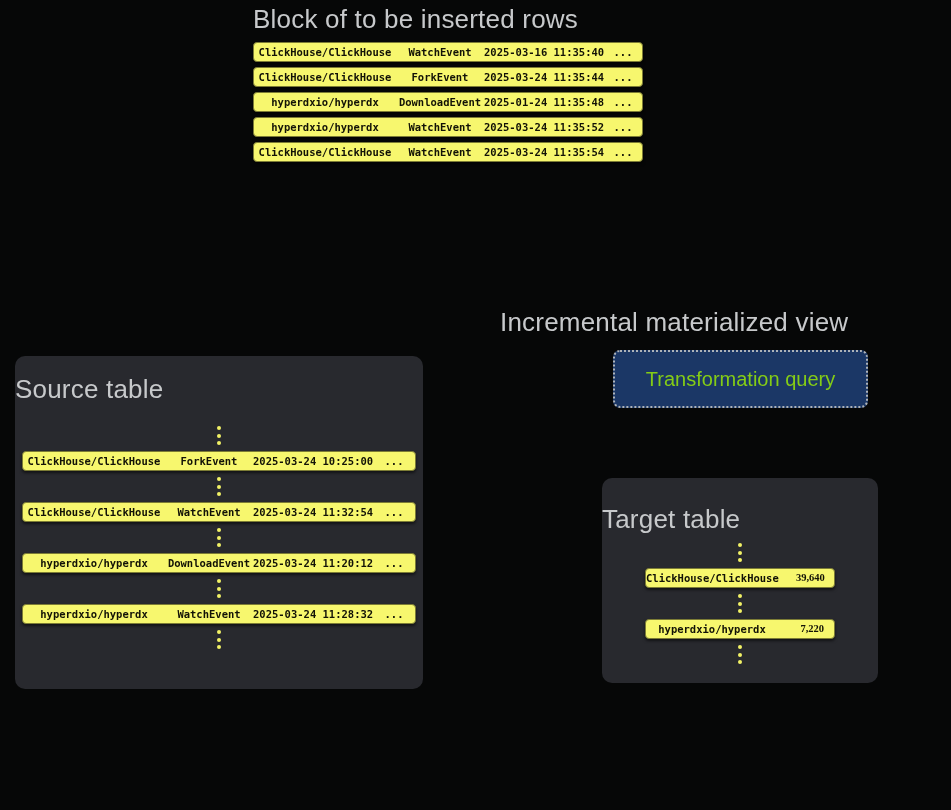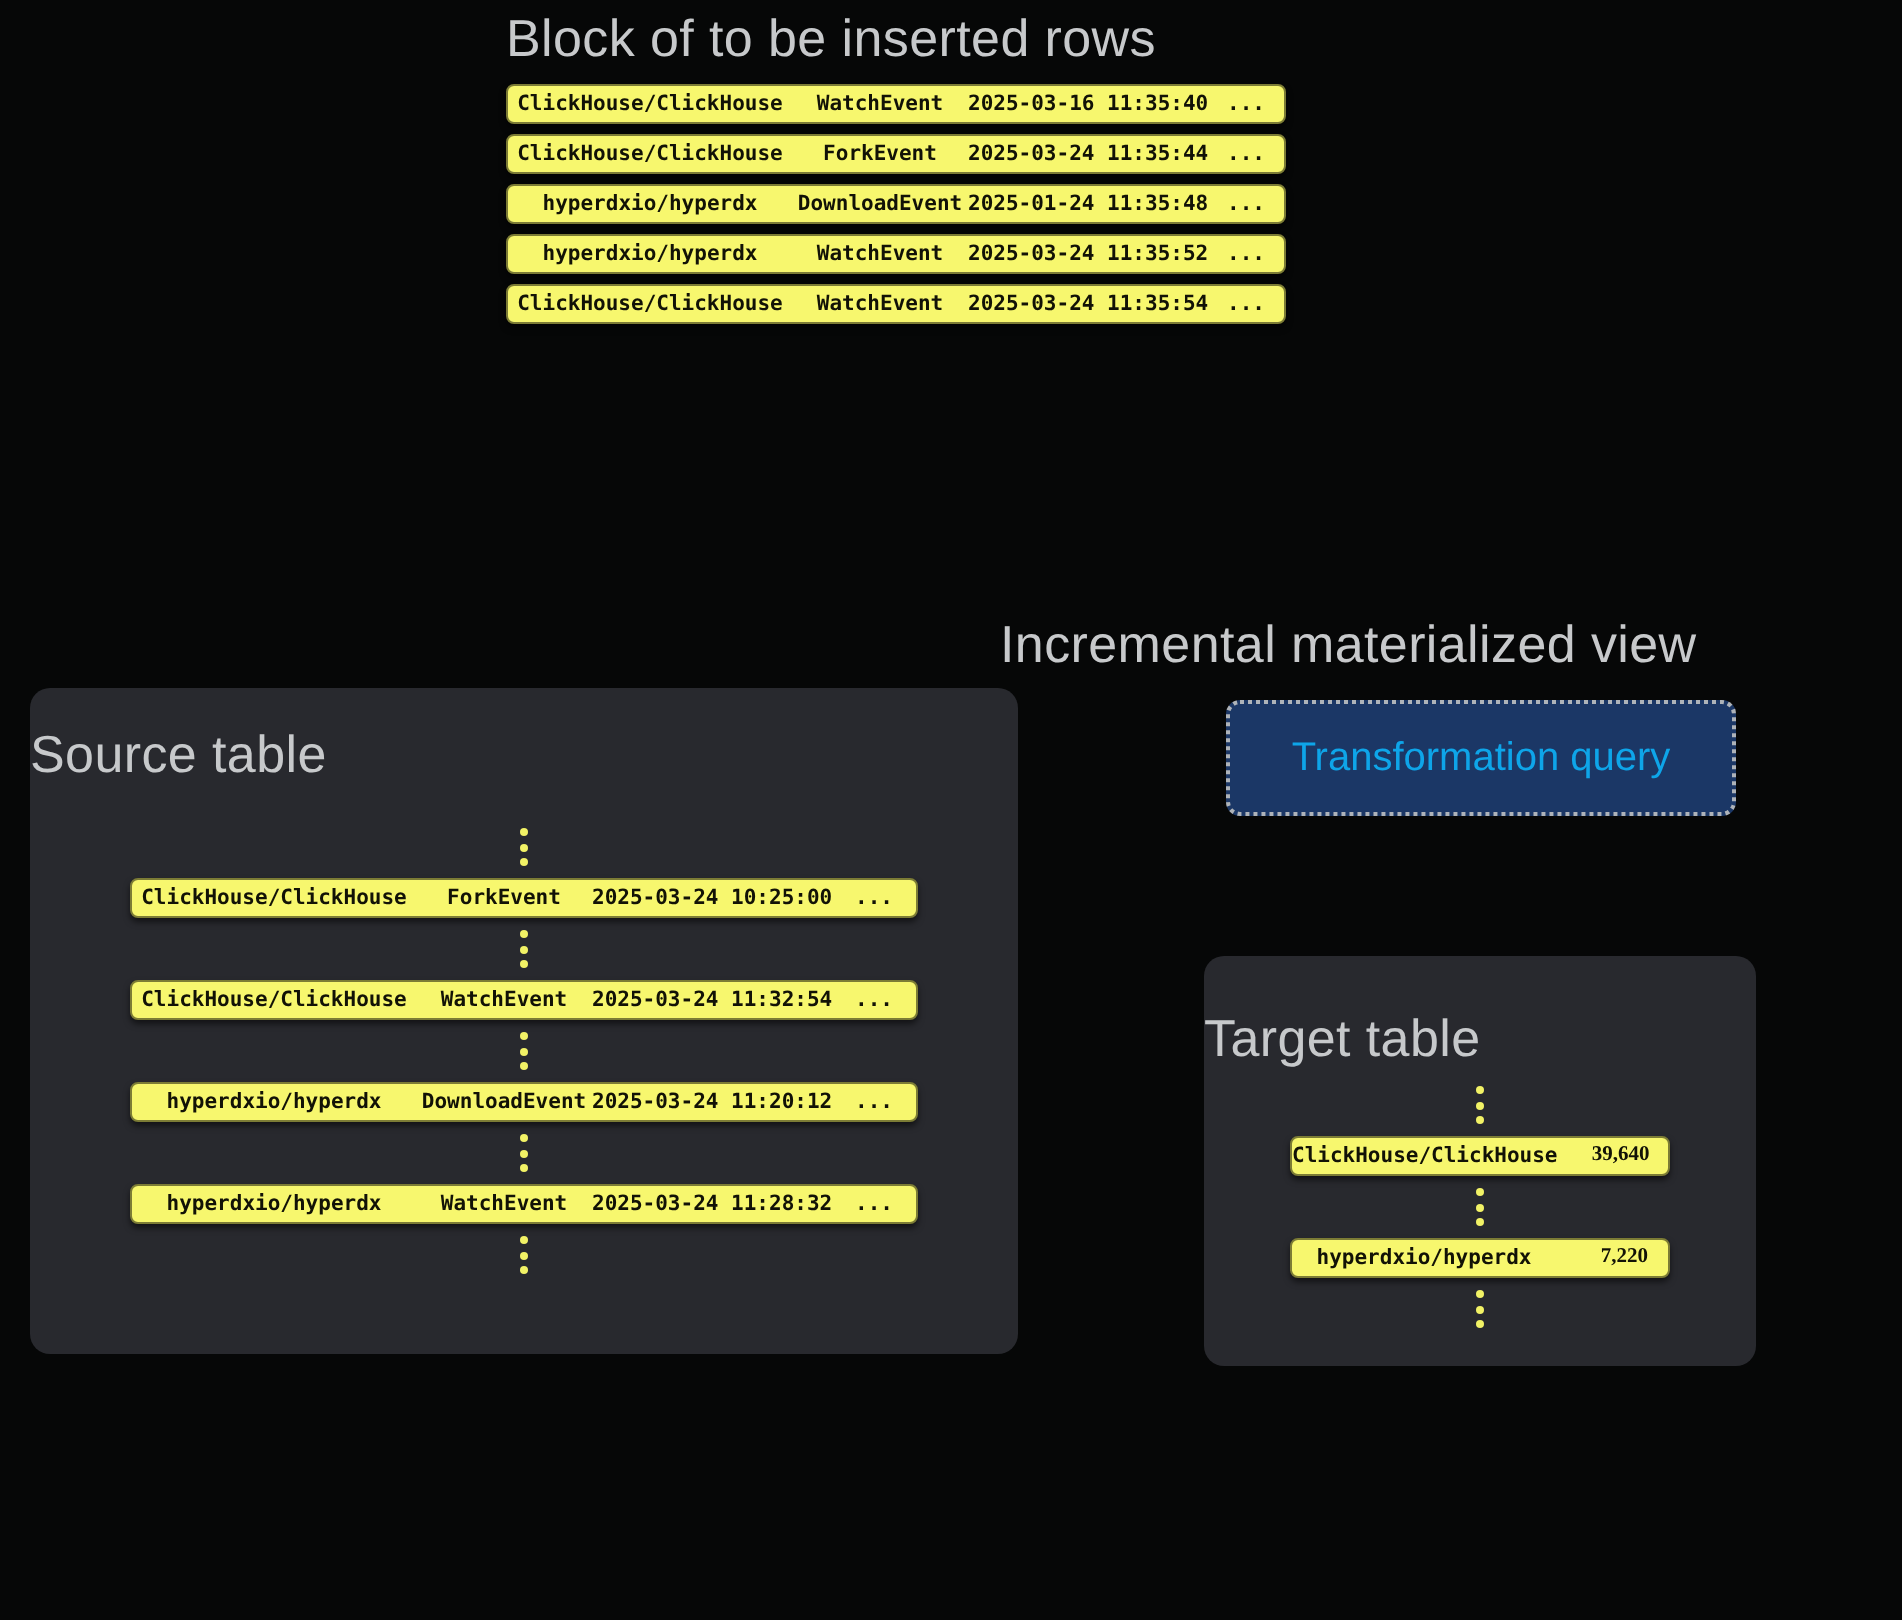--- a/index.html
+++ b/index.html
@@ -41,21 +41,21 @@
     color:var(--ink);
     white-space:nowrap;
   }
   .event-row .cell{text-align:center;}
   
   .panel{
     position:absolute;
     background:var(--panel);
     border-radius:10px;
   }
-  .source-panel{left:15px;top:344px;width:494px;height:333px;padding-top:17px;}
+  .source-panel{left:15px;top:356px;width:408px;height:333px;padding-top:17px;}
   .target-panel{left:602px;top:478px;width:276px;height:205px;padding-top:25px;}
   .panel .big-title{line-height:32px;}
   .stack{
     display:flex;flex-direction:column;align-items:center;gap:6px;
   }
   .source-panel .stack{margin-top:21px;}
   .target-panel .stack{margin-top:8px;}
   .source-panel .event-row{width:394px;}
   .dots{display:flex;flex-direction:column;align-items:center;gap:3.5px;height:19px;}
   .dots i{width:4px;height:4px;border-radius:50%;background:#f2f266;}
@@ -74,21 +74,21 @@
   }
   .target-row .repo{text-align:center;}
   .target-row .count{text-align:right;padding-right:10px;font-family:Liberation Serif, serif;}
   
   .mv-title{position:absolute;left:500px;top:306px;width:470px;}
   .tq-button{
     position:absolute;left:613px;top:350px;width:255px;height:58px;
     background:var(--navy);
     border:2px dotted #aeb3b9;
     border-radius:7px;
-    color:#0ea5e9;
+    color:#84cc16;
     font:400 20px "Liberation Sans",sans-serif;
     cursor:pointer;
     display:flex;align-items:center;justify-content:center;
   }
 </style>
 </head>
 <body>
 
 <div id="stage">
 

